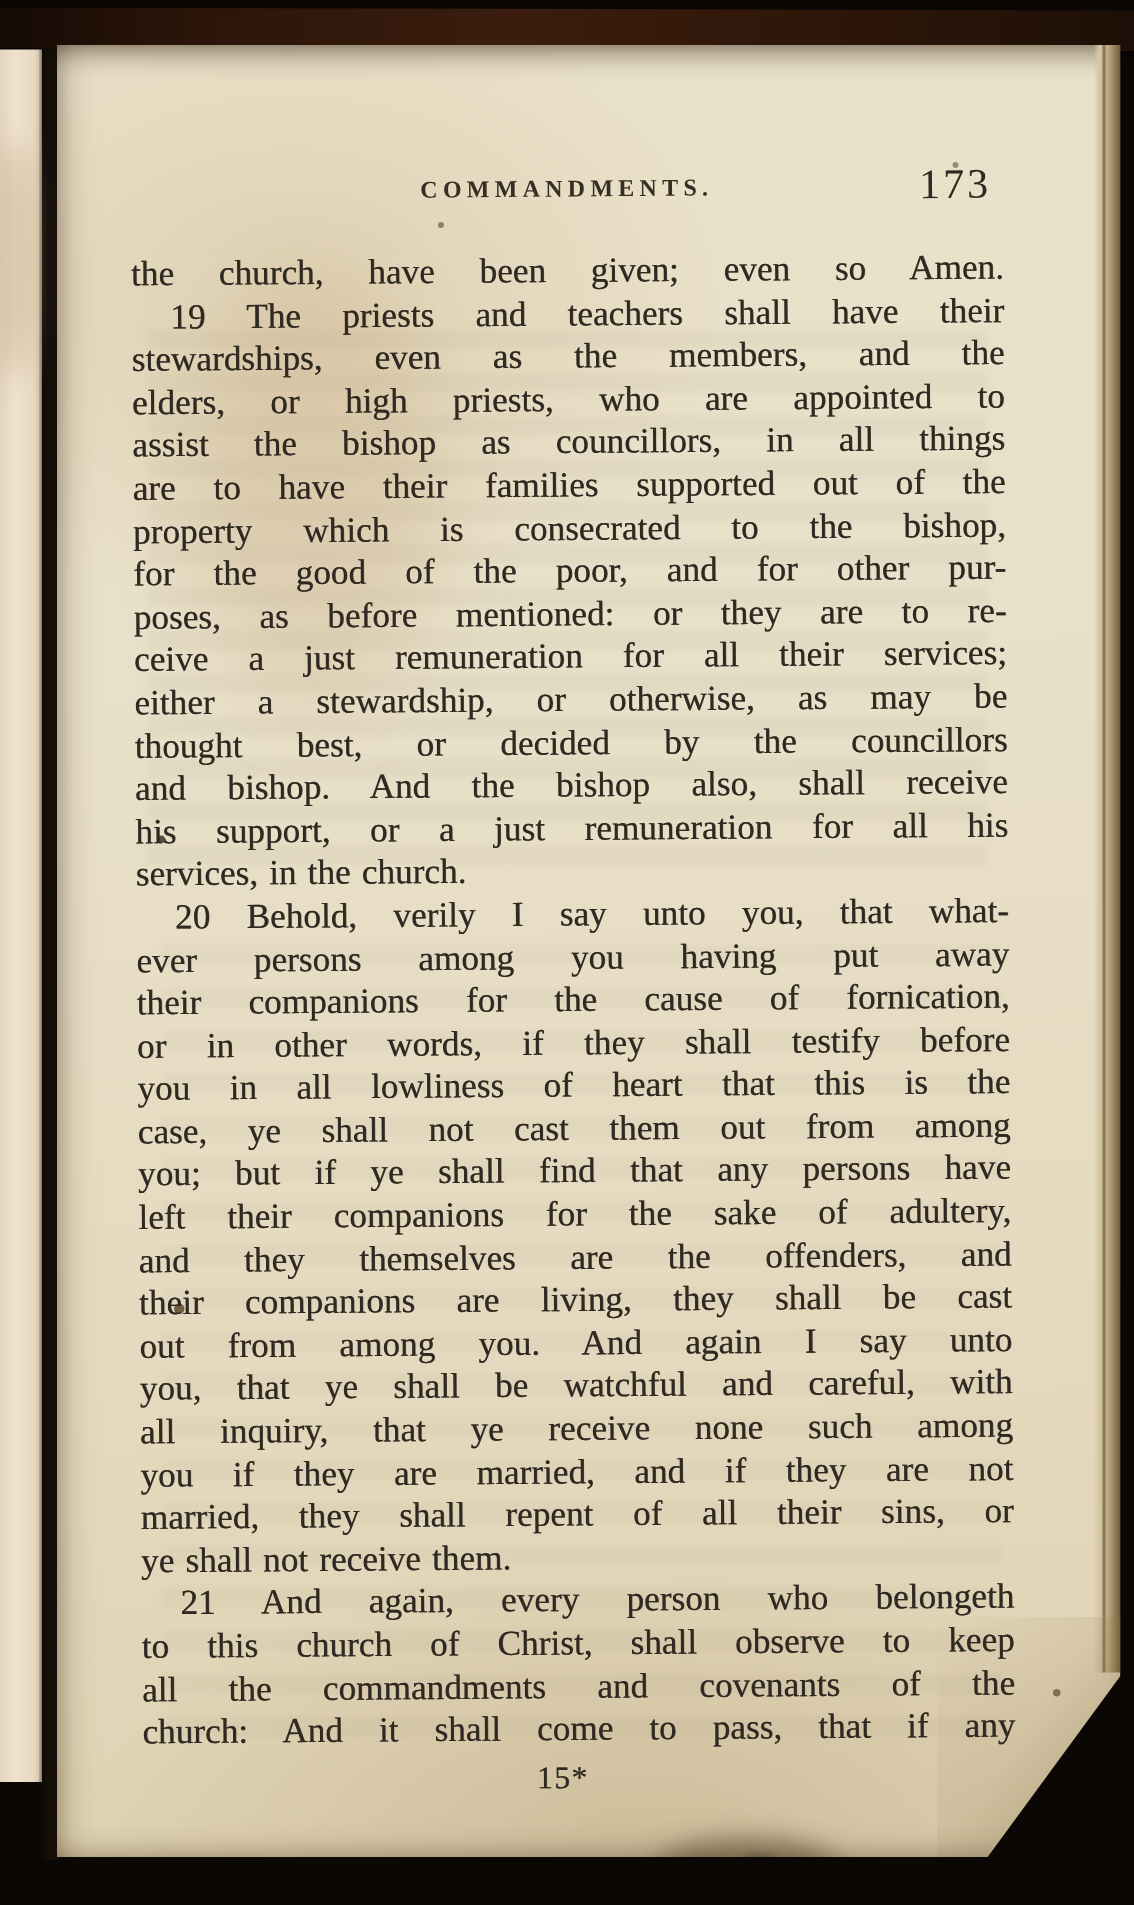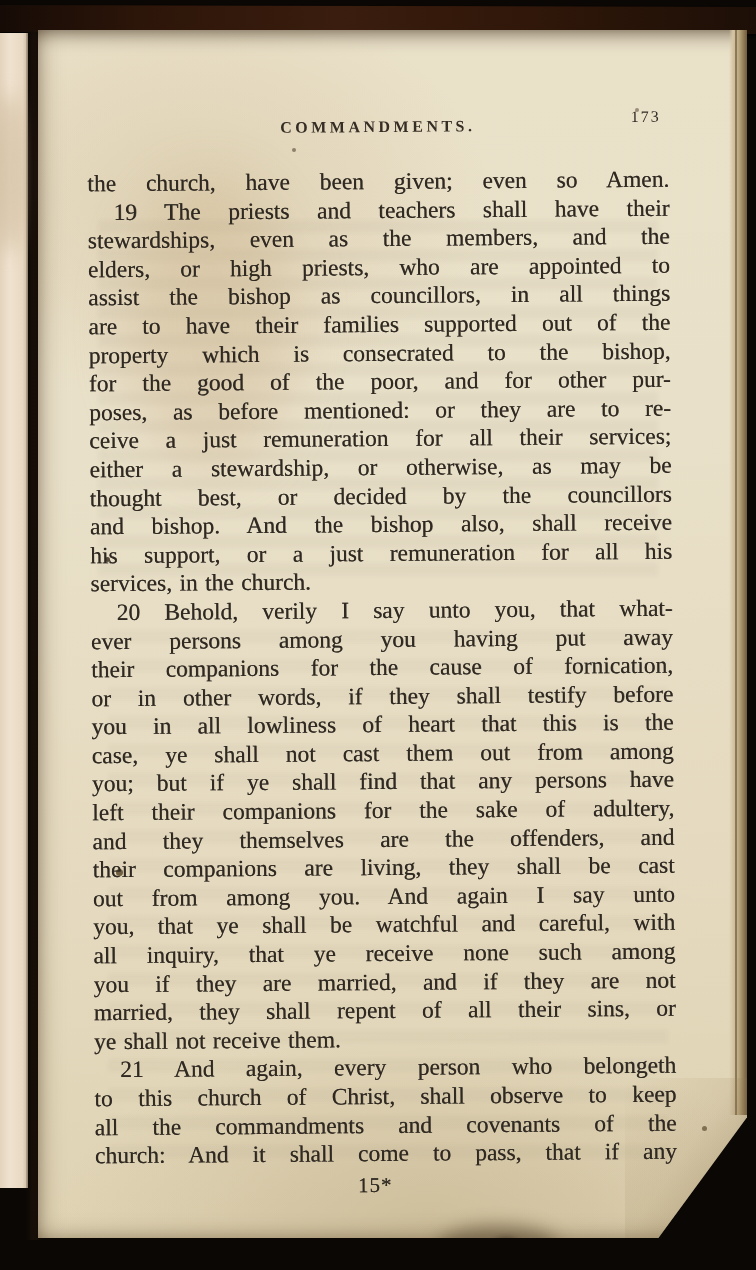--- a/index.html
+++ b/index.html
@@ -132,21 +132,21 @@
     left: 0; right: 0; top: 4px;
     text-align: center;
     font-size: 16px;
     font-weight: bold;
     letter-spacing: 3.5px;
     color: #362e25;
   }
   .page-number {
     position: absolute;
     right: 8px; top: -4px;
-    font-size: 16px;
+    font-size: 28px;
     letter-spacing: 2px;
     color: #2f2922;
   }
   .body-text {
     position: absolute;
     left: 0; top: 137px; width: 582px;
     font-size: 23.5px;
     line-height: 28.6px;
     text-shadow: 0.3px 0 0 rgba(47,41,34,0.75);
     word-spacing: 1.5px;

